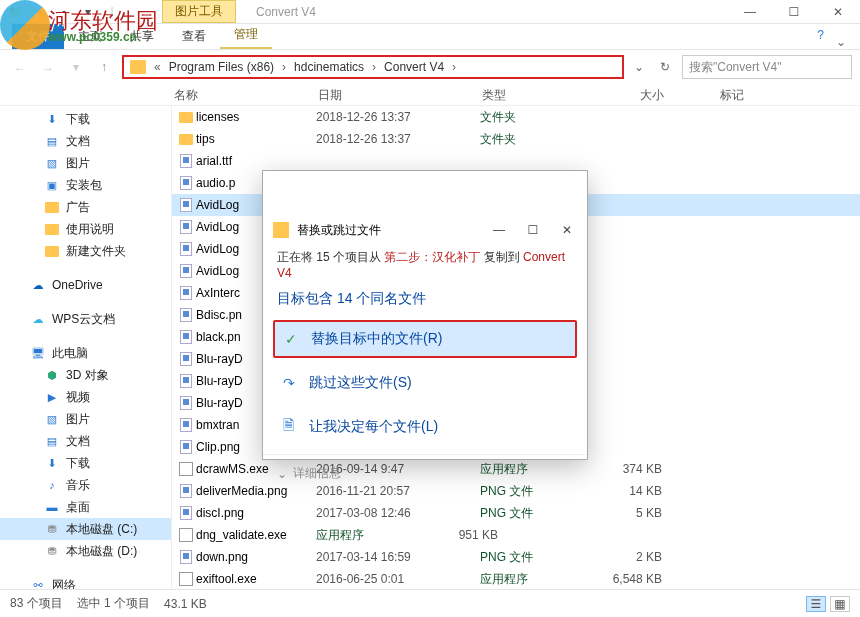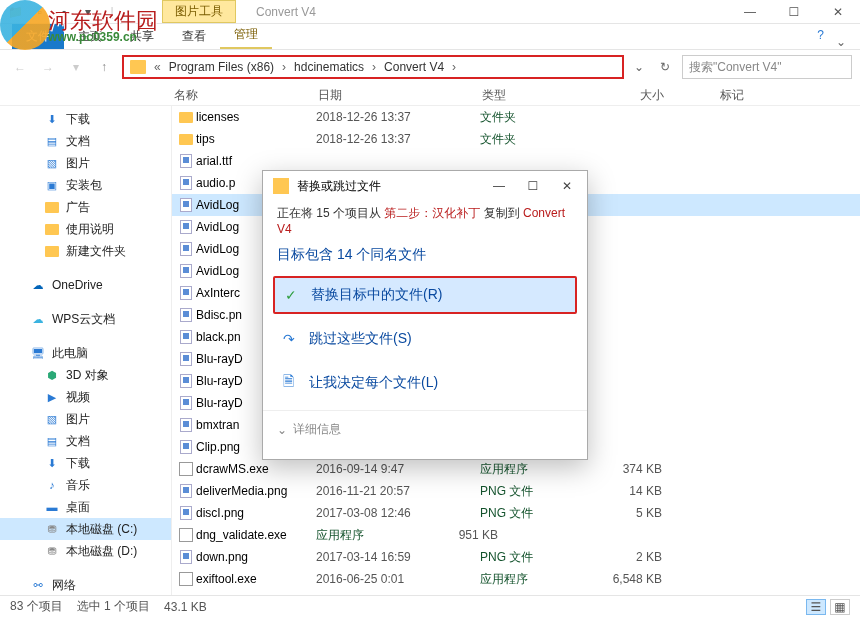--- a/index.html
+++ b/index.html
@@ -61,35 +61,35 @@
 .files .row .fname{width:120px;white-space:nowrap;overflow:hidden;}
 .files .row .fdate{width:164px;color:#555;}
 .files .row .ftype{width:118px;color:#14532d;}
 .files .row .fsize{width:84px;color:#555;text-align:right;padding-right:20px;}
 .files .row.sel{background:#cde8ff;}
 .folder-mini{width:14px;height:11px;background:#ffc752;border-radius:1px;}
 .file-mini{width:12px;height:14px;background:#fff;border:1px solid #aac;position:relative;}
 .file-mini::after{content:"";position:absolute;left:2px;top:2px;width:6px;height:6px;background:#5b8dd6;}
 .exe-mini{width:14px;height:14px;background:#fff;border:1px solid #999;}
 .dialog{position:absolute;left:262px;top:170px;width:326px;height:290px;background:#fff;border:1px solid #aaa;box-shadow:0 8px 26px rgba(0,0,0,.25);z-index:20;}
-.dialog .dtitle{height:30px;display:flex;align-items:center;padding:0 10px;gap:8px;}
+.dialog .dtitle{height:30px;display:flex;align-items:center;padding:0 10px;gap:8px;margin-top:44px;}
 .dialog .dtitle .dic{width:16px;height:16px;background:#ffc752;}
 .dialog .dtitle .dbtns{margin-left:auto;display:flex;gap:14px;color:#444;}
 .dialog .dtitle .dbtns span{width:20px;text-align:center;}
 .dialog .dprog{padding:4px 14px 10px;color:#333;}
 .dialog .dprog .lk{color:#b91c1c;}
 .dialog .dhead{padding:0 14px 12px;font-size:14px;color:#0a4aa0;}
 .dialog .opt{margin:0 10px 6px;height:38px;display:flex;align-items:center;gap:10px;padding:0 10px;border-radius:2px;}
 .dialog .opt.red{border:2px solid #d82323;background:#d5e9ff;}
 .dialog .opt .oic{width:16px;font-size:14px;}
 .dialog .opt .olab{font-size:14px;color:#0a4aa0;}
 .dialog .opt .oic.green{color:#2e9e3e;}
 .dialog .opt .oic.blue{color:#2a7ad4;}
 .dialog .more{padding:10px 14px;color:#888;border-top:1px solid #eee;margin-top:8px;display:flex;align-items:center;gap:6px;}
-.status{position:absolute;left:0;bottom:0;height:22px;width:100%;border-top:1px solid #e5e5e5;display:flex;align-items:center;padding:0 10px;color:#555;gap:14px;background:#fff;}
+.status{position:absolute;left:0;bottom:0;height:28px;width:100%;border-top:1px solid #e5e5e5;display:flex;align-items:center;padding:0 10px;color:#555;gap:14px;background:#fff;}
 .status .view{margin-left:auto;display:flex;gap:4px;}
 .status .view span{width:20px;height:16px;border:1px solid #ccc;display:flex;align-items:center;justify-content:center;}
 .status .view span.active{background:#cde8ff;border-color:#7ab8ef;}
 </style>
 </head>
 <body>
 
 <div class="watermark">
   <div class="logo"></div>
   <div class="txt">河东软件园</div>

